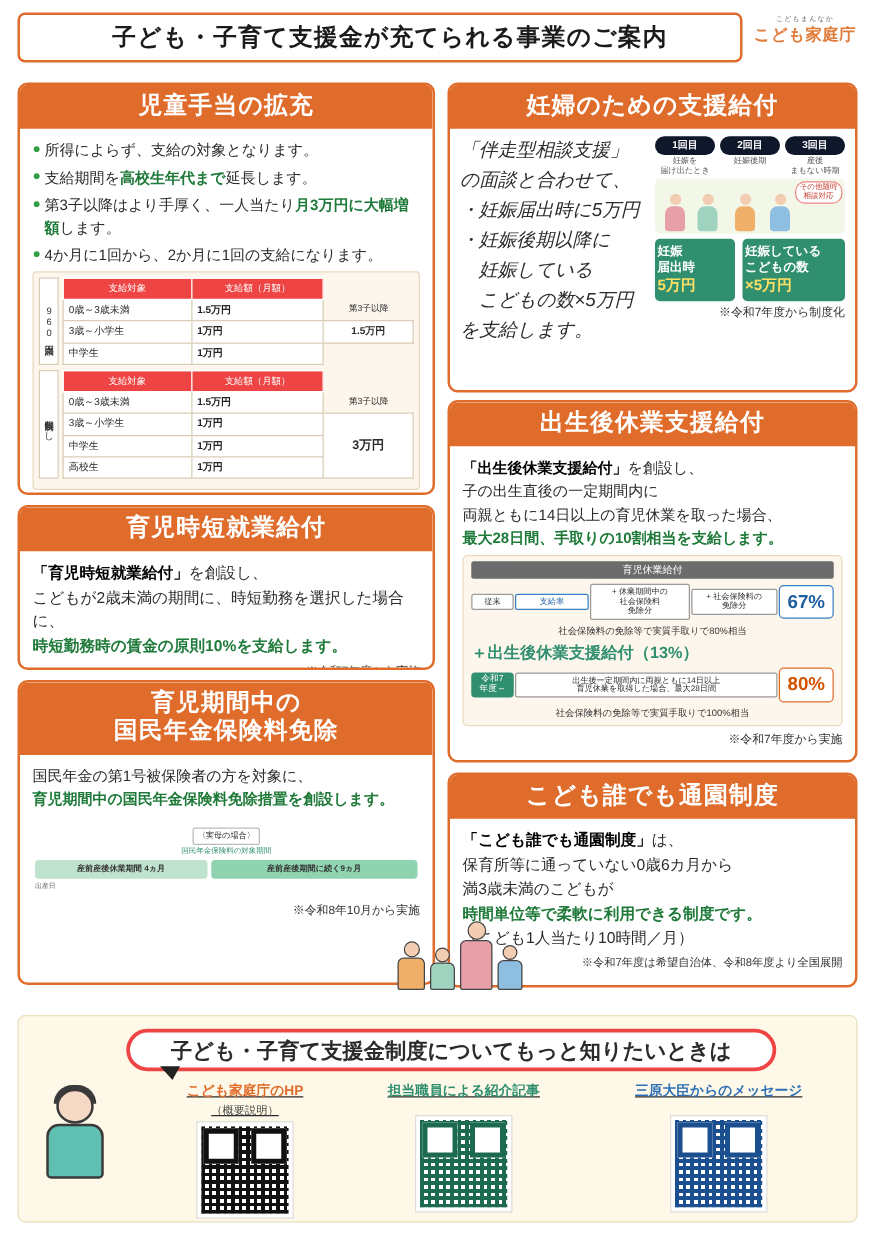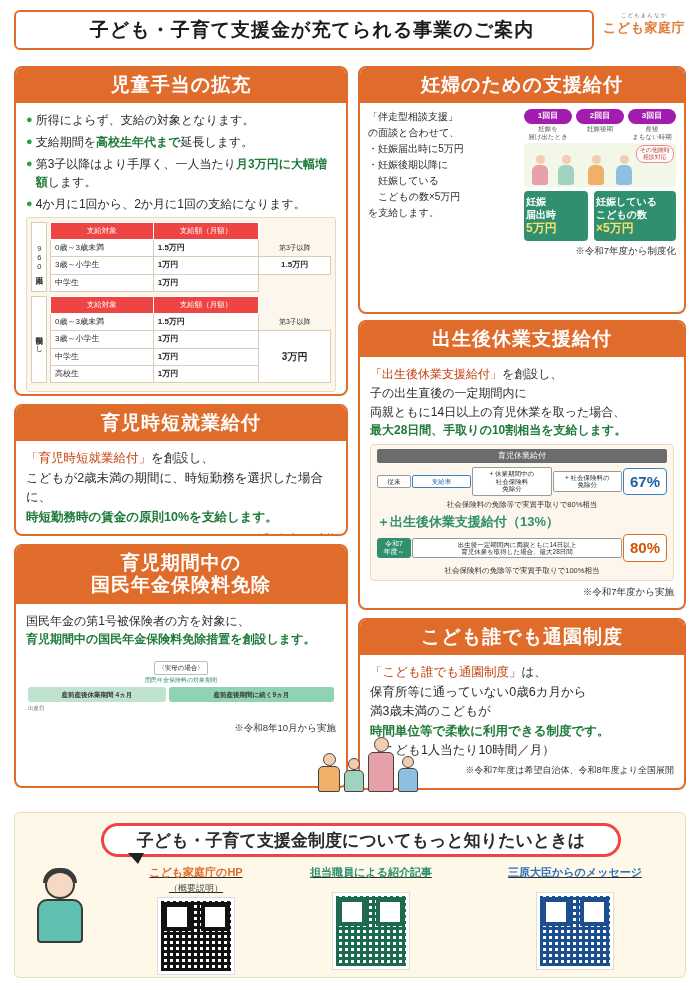--- a/index.html
+++ b/index.html
@@ -42,49 +42,49 @@
     padding: 6px 0 7px 0;
     line-height: 1.18;
   }
   .card-body { padding: 8px 10px 8px 10px; font-size: 12px; line-height: 1.55; }
 
   .bullet { display: flex; align-items: flex-start; margin-bottom: 3px; }
   .bullet .dot {
     color: #2f9e44; font-size: 11px; line-height: 1.5; margin-right: 3px; flex: none;
   }
   .hl-green { color: #1f7a3a; font-weight: bold; }
-  .hl-orange { color: #c2410c; font-weight: normal; }
+  .hl-orange { color: #000000; font-weight: bold; }
   .note { font-size: 9.5px; text-align: right; color: #333; margin-top: 4px; }
 
   
   .tbl-wrap { background: #fdf6ec; border: 1px solid #ead9c0; border-radius: 3px; padding: 4px; margin-top: 4px; }
   .tbl { width: 100%; border-collapse: collapse; font-size: 8px; }
   .tbl th {
     background: #ef4444; color: #fff; font-weight: normal; padding: 2px 3px;
     border: 1px solid #fff; font-size: 7.5px;
   }
   .tbl td { border: 1px solid #d9cdb8; padding: 2px 4px; background: #fff; }
   .tbl td.val { font-weight: bold; color: #222; }
   .sidecap {
     writing-mode: vertical-rl; text-orientation: upright;
     font-size: 7.5px; background: #fff; border: 1px solid #d9cdb8;
     display: flex; align-items: center; justify-content: center;
     padding: 2px 1px; letter-spacing: 0px; color: #333;
   }
   .tbl-row { display: flex; gap: 3px; align-items: stretch; margin-bottom: 4px; }
 
   
-  .preg-left { width: 150px; font-size: 10px; line-height: 1.6; }
+  .preg-left { width: 150px; font-size: 15px; line-height: 1.6; font-style: italic; }
   .preg-right { flex: 1; }
   .step-row { display: flex; gap: 4px; margin-bottom: 2px; }
   .step {
     flex: 1; text-align: center; font-size: 7px; color: #444;
   }
   .step-pill {
-    background: #a21caf; color: #fff; font-size: 8px; border-radius: 9px;
+    background: #0f172a; color: #fff; font-size: 8px; border-radius: 9px;
     padding: 1px 0; margin-bottom: 1px; font-weight: bold;
   }
   .step-note { font-size: 6.5px; color: #555; line-height: 1.2; }
   .people-band {
     background: #f3f7e8; border-radius: 4px; height: 44px; position: relative;
     margin: 3px 0 4px 0; overflow: hidden;
   }
   .person { position: absolute; bottom: 2px; width: 16px; }
   .person .head { width: 9px; height: 9px; border-radius: 50%; margin: 0 auto 1px auto; }
   .person .body { width: 16px; height: 20px; border-radius: 6px 6px 3px 3px; }

